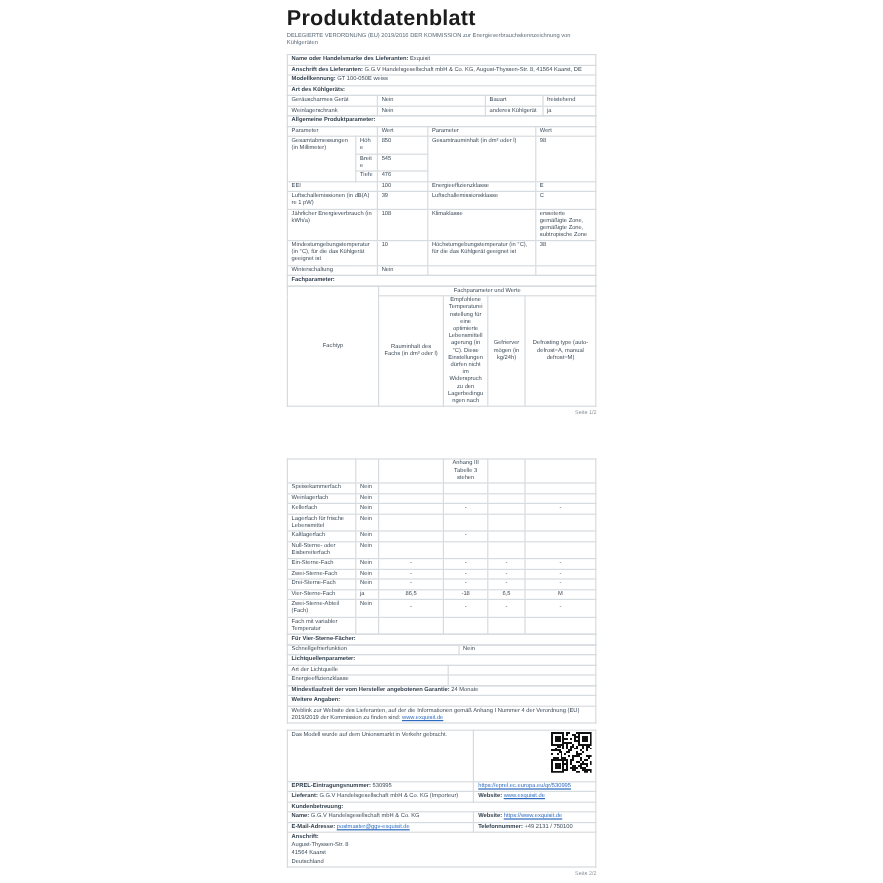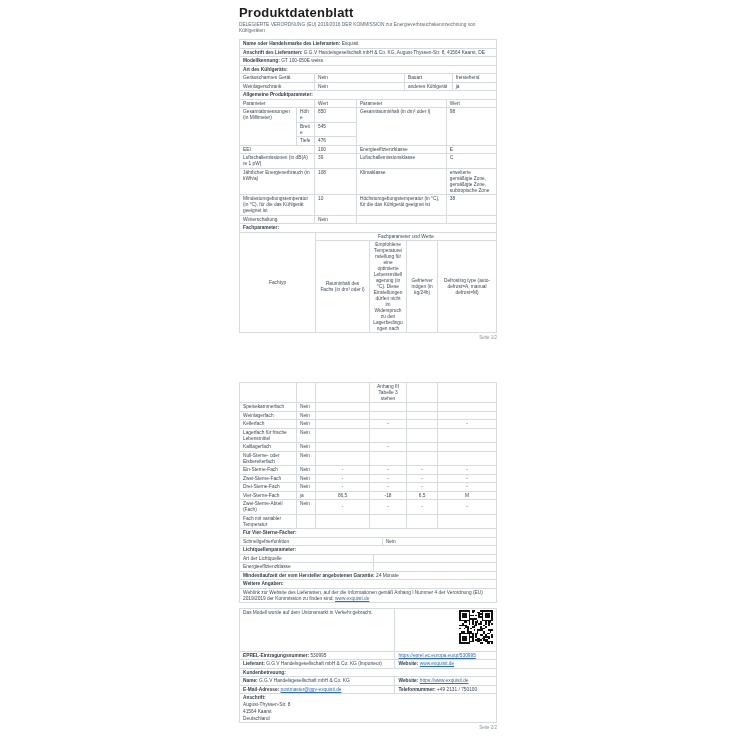--- a/index.html
+++ b/index.html
@@ -8,21 +8,21 @@
     --text:#3c4a57;
   }
   html,body{margin:0;padding:0;background:#ffffff;}
   body{
     width:736px;height:736px;position:relative;overflow:hidden;
     font-family:"Liberation Sans", sans-serif;color:var(--text);
   }
   .doc{position:absolute;left:239px;top:0;width:258px;}
   .page1{position:absolute;top:0;left:0;width:258px;}
   .page2{position:absolute;top:382px;left:0;width:258px;}
-  h1{font-size:13px;margin:5px 0 2px 0;color:#1c1c1c;letter-spacing:.2px;font-weight:bold;}
+  h1{font-size:18px;margin:5px 0 2px 0;color:#1c1c1c;letter-spacing:.2px;font-weight:bold;}
   .subtitle{font-size:4.8px;line-height:1.3;color:#5b6a77;margin:0 0 5px 0;}
   table{border-collapse:collapse;width:100%;table-layout:fixed;}
   table + table{margin-top:-1px;}
   td{
     border:1px solid var(--border);
     padding:1px 3px 0.5px 3px;
     font-size:4.8px;line-height:1.25;
     vertical-align:top;word-wrap:break-word;color:var(--text);
   }
   td.c{text-align:center;vertical-align:middle;}

